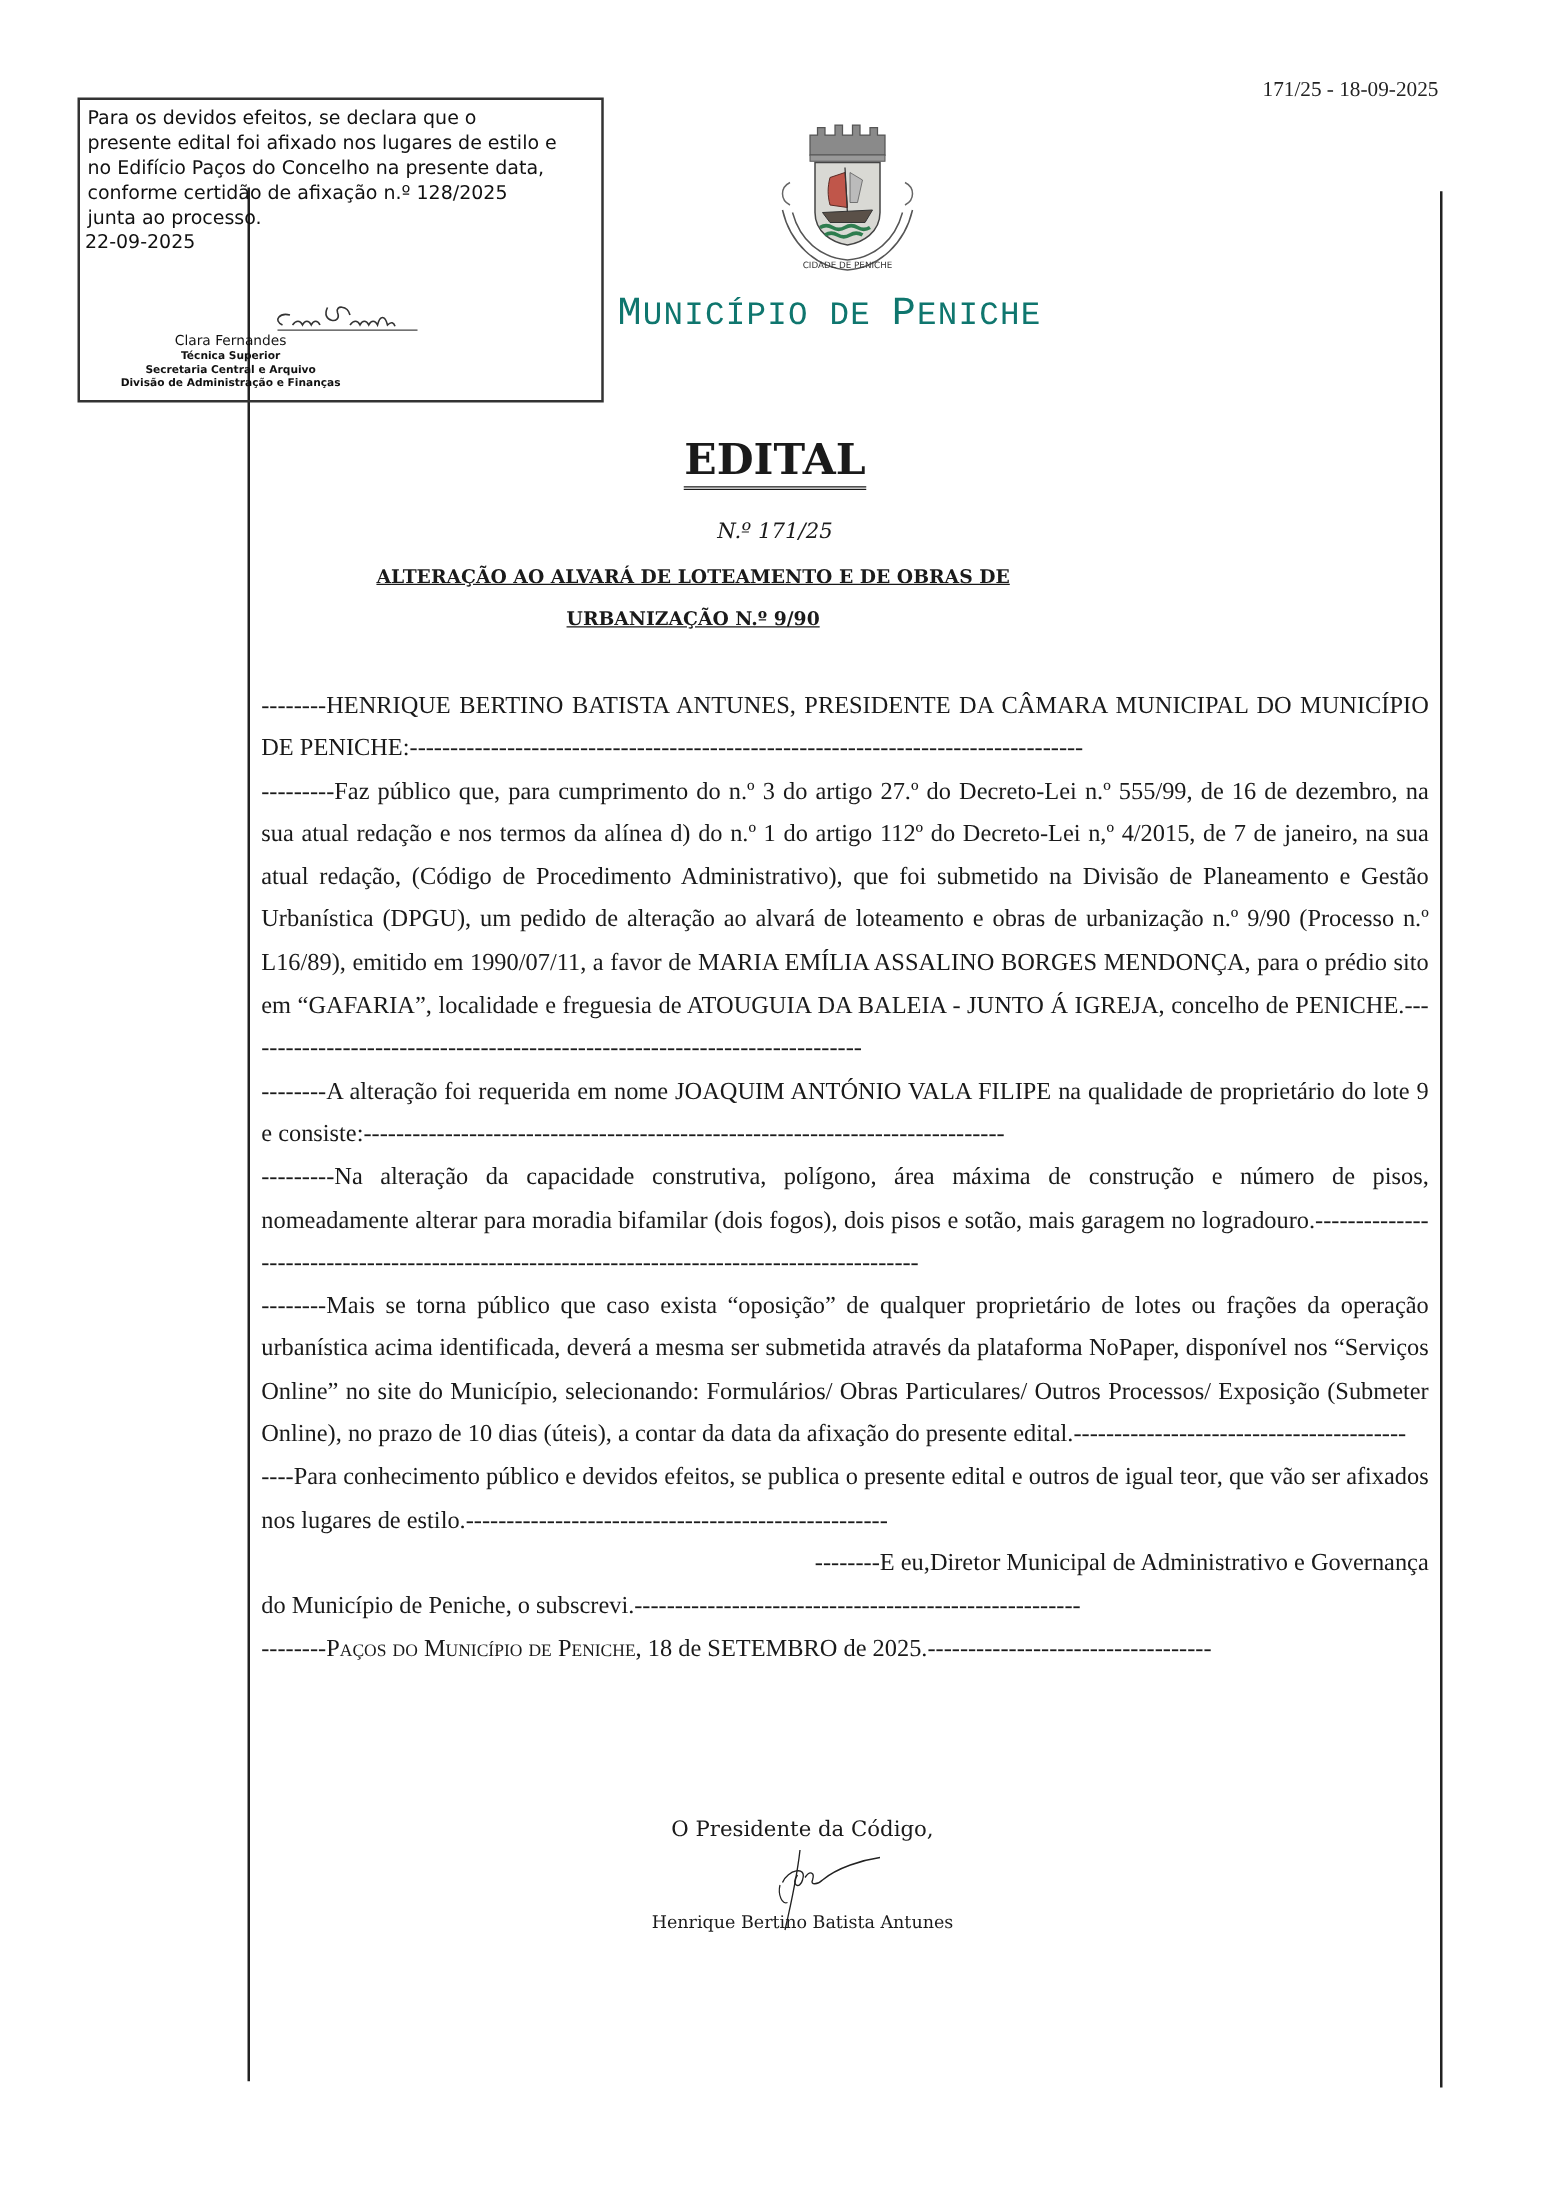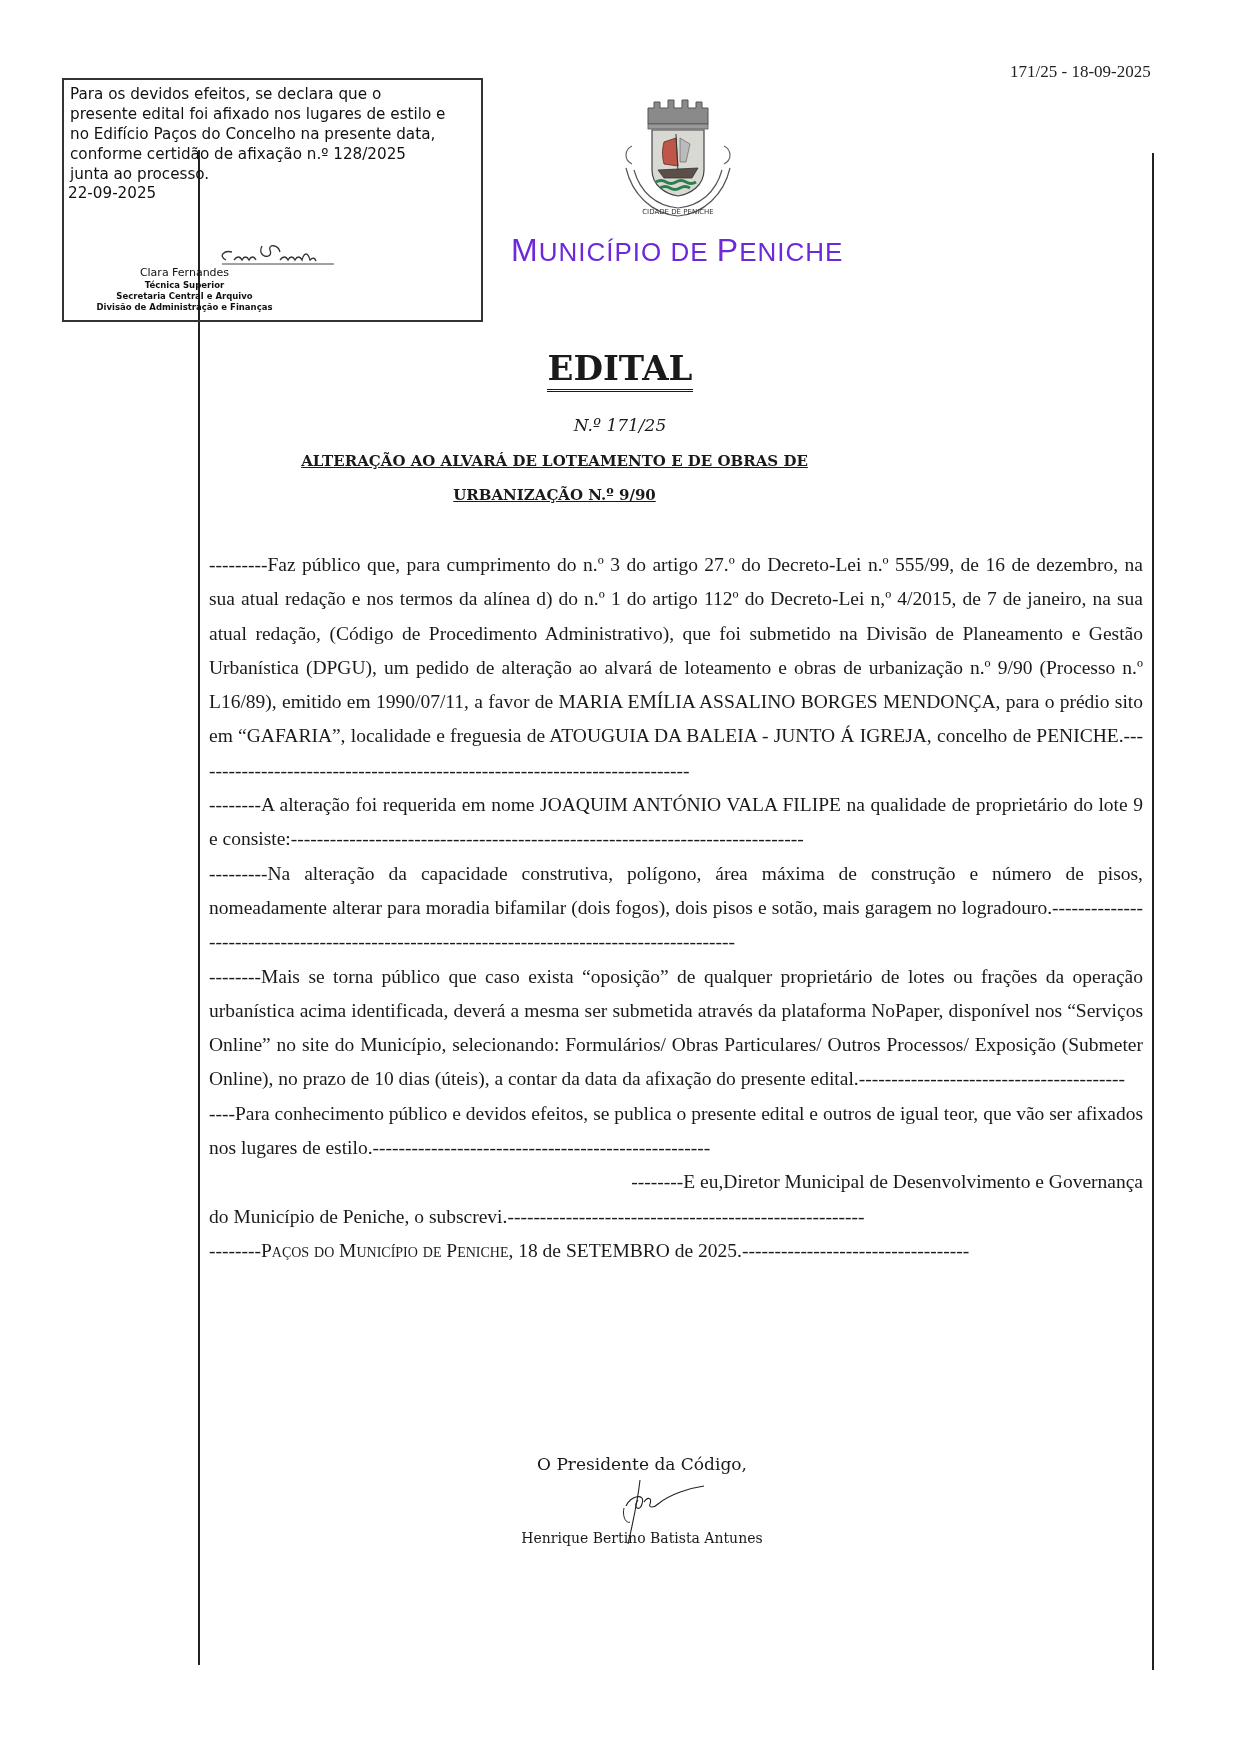--- a/index.html
+++ b/index.html
@@ -14,21 +14,21 @@
   .stamp-text { position: absolute; left: 6px; top: 4px; font-family: "DejaVu Sans", sans-serif; font-size: 15.2px; line-height: 20px; color: #111; }
   .stamp-date { position: absolute; left: 4px; top: 104px; font-family: "DejaVu Sans", sans-serif; font-size: 15.2px; color: #111; }
   .stamp-sig { position: absolute; left: 140px; top: 158px; width: 140px; height: 30px; }
   .stamp-name { position: absolute; left: 0; width: 100%; text-align: center; font-family: "DejaVu Sans", sans-serif; color: #111; }
   .sn1 { top: 186px; font-size: 11px; left: -88px; }
   .sn2 { top: 200px; font-size: 8.5px; left: -88px; font-weight: bold; }
   .sn3 { top: 211px; font-size: 8.5px; left: -88px; font-weight: bold; }
   .sn4 { top: 222px; font-size: 8.5px; left: -88px; font-weight: bold; }
 
   .crest { position: absolute; left: 612px; top: 98px; width: 130px; height: 128px; }
-  .muni { position: absolute; left: 511px; top: 232px; font-family: Liberation Sans, sans-serif; font-size: 26px; letter-spacing: 1px; color: #6d28d9; white-space: nowrap; }
+  .muni { position: absolute; left: 494px; top: 232px; font-family: Liberation Mono, monospace; font-size: 26px; letter-spacing: 1px; color: #0f766e; white-space: nowrap; }
   .muni .big { font-size: 32px; }
 
   .edital { position: absolute; left: 0; width: 1240px; top: 348px; text-align: center; font-family: "DejaVu Serif", serif; font-weight: bold; font-size: 34px; color: #1a1a1a; }
   .edital span { border-bottom: 3px double #1a1a1a; padding-bottom: 1px; }
   .num { position: absolute; left: 0; width: 1240px; top: 415px; text-align: center; font-family: "DejaVu Serif", serif; font-size: 17px; font-style: italic; }
   .subtitle { position: absolute; left: 0; width: 1109px; text-align: center; font-family: "DejaVu Serif", serif; font-weight: bold; font-size: 15px; text-decoration: underline; }
   .st1 { top: 452px; }
   .st2 { top: 486px; }
 
   .body { position: absolute; left: 209px; width: 934px; top: 548px; font-family: "Liberation Serif", serif; font-size: 19.5px; line-height: 34.3px; color: #1a1a1a; }
@@ -89,28 +89,29 @@
 </svg>
 
 <div class="muni"><span class="big">M</span><span>UNICÍPIO DE </span><span class="big">P</span><span>ENICHE</span></div>
 
 <div class="edital"><span>EDITAL</span></div>
 <div class="num">N.º 171/25</div>
 <div class="subtitle st1">ALTERAÇÃO AO ALVARÁ DE LOTEAMENTO E DE OBRAS DE</div>
 <div class="subtitle st2">URBANIZAÇÃO N.º 9/90</div>
 
 <div class="body">
+  <p>--------HENRIQUE BERTINO BATISTA ANTUNES, PRESIDENTE DA CÂMARA MUNICIPAL DO MUNICÍPIO DE PENICHE:-----------------------------------------------------------------------------------</p>
   <p>---------Faz público que, para cumprimento do n.º 3 do artigo 27.º do Decreto-Lei n.º 555/99, de 16 de dezembro, na sua atual redação e nos termos da alínea d) do n.º 1 do artigo 112º do Decreto-Lei n,º 4/2015, de 7 de janeiro, na sua atual redação, (Código de Procedimento Administrativo), que foi submetido na Divisão de Planeamento e Gestão Urbanística (DPGU), um pedido de alteração ao alvará de loteamento e obras de urbanização n.º 9/90 (Processo n.º L16/89), emitido em 1990/07/11, a favor de MARIA EMÍLIA ASSALINO BORGES MENDONÇA, para o prédio sito em “GAFARIA”, localidade e freguesia de ATOUGUIA DA BALEIA - JUNTO Á IGREJA, concelho de PENICHE.-----------------------------------------------------------------------------</p>
   <p>--------A alteração foi requerida em nome JOAQUIM ANTÓNIO VALA FILIPE na qualidade de proprietário do lote 9 e consiste:-------------------------------------------------------------------------------</p>
   <p>---------Na alteração da capacidade construtiva, polígono, área máxima de construção e número de pisos, nomeadamente alterar para moradia bifamilar (dois fogos), dois pisos e sotão, mais garagem no logradouro.-----------------------------------------------------------------------------------------------</p>
   <p> --------Mais se torna público que caso exista “oposição” de qualquer proprietário de lotes ou frações da operação urbanística acima identificada, deverá a mesma ser submetida através da plataforma NoPaper, disponível nos “Serviços Online” no site do Município, selecionando: Formulários/ Obras Particulares/ Outros Processos/ Exposição (Submeter Online), no prazo de 10 dias (úteis), a contar da data da afixação do presente edital.-----------------------------------------</p>
   <p>----Para conhecimento público e devidos efeitos, se publica o presente edital e outros de igual teor, que vão ser afixados nos lugares de estilo.----------------------------------------------------</p>
   <p style="display:flex;justify-content:flex-end;">
     <span>--------E eu,</span>
-    <span>Diretor Municipal de Desenvolvimento e Governança</span>
+    <span>Diretor Municipal de Administrativo e Governança</span>
   </p>
   <p>do Município de Peniche, o subscrevi.-------------------------------------------------------</p>
   <p><span>--------</span><span class="sc">Paços do Município de Peniche</span><span>, 18 de SETEMBRO de 2025.-----------------------------------</span></p>
 </div>
 
 <div class="sign-title">O Presidente da Código,</div>
 <svg class="sig-pres" viewBox="0 0 110 70">
   <path d="M20 2 C18 20, 14 40, 8 66" fill="none" stroke="#222" stroke-width="1.1"></path>
   <path d="M6 28 C10 18, 26 14, 22 26 C20 34, 12 30, 18 22 M24 24 c4 -6 8 -4 6 2 c-2 4 4 4 8 0 C50 16, 70 10, 84 8" fill="none" stroke="#222" stroke-width="1.1"></path>
   <path d="M4 30 C2 38, 6 46, 10 44" fill="none" stroke="#222" stroke-width="1"></path>

